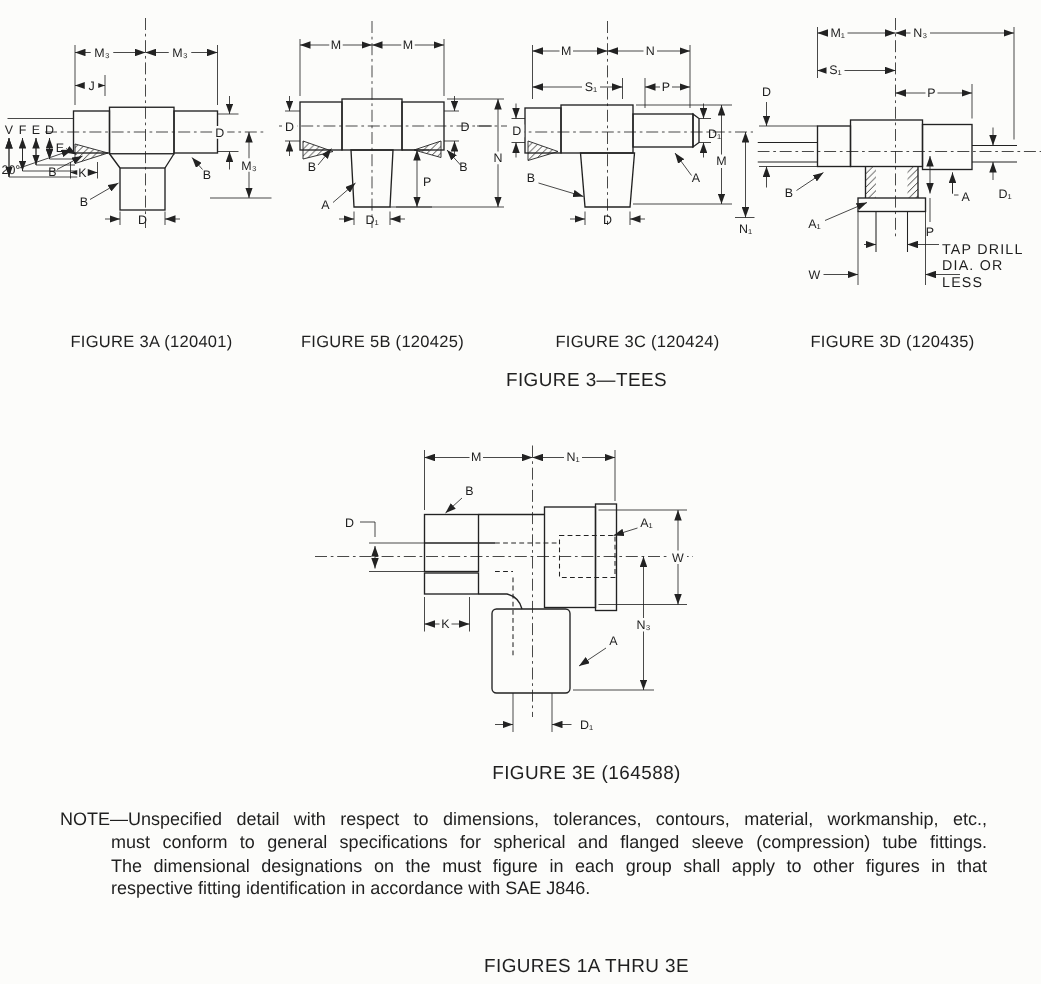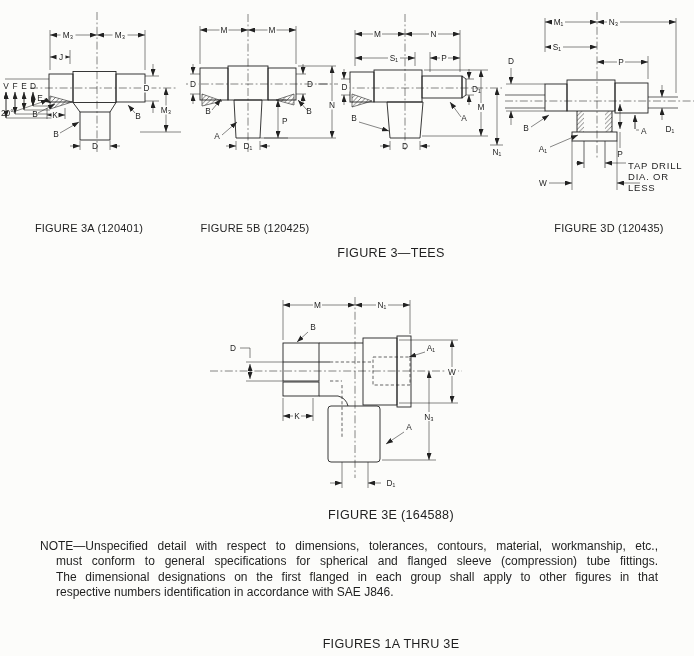--- a/index.html
+++ b/index.html
@@ -16,21 +16,21 @@
   .ol{fill:none;stroke:#222;stroke-width:0.9;}
   .olt{fill:none;stroke:#222;stroke-width:0.7;}
   .dim{fill:none;stroke:#222;stroke-width:0.55;}
   .cl{fill:none;stroke:#222;stroke-width:0.55;stroke-dasharray:8 2.5 1.8 2.5;}
   .dsh{fill:none;stroke:#222;stroke-width:0.7;stroke-dasharray:3.2 2.2;}
   .wbg{fill:#fcfcfa;}
   .fig-cap{position:absolute;top:222px;height:14px;font-size:11px;text-align:center;letter-spacing:0.2px;}
   .big-cap{position:absolute;left:0;width:694px;text-align:center;font-size:12.6px;letter-spacing:0.3px;margin-left:44px;}
   .note{position:absolute;left:40px;top:539px;width:618px;font-size:12px;line-height:15.4px;}
   .note-line{white-space:nowrap;text-align:justify;text-align-last:justify;}
-  .note-line.ind{margin-left:16px;}
+  .note-line.ind{margin-left:34px;}
   .note-line.last{text-align:left;text-align-last:left;}
 </style>
 </head>
 <body>
 
 <div class="page">
 
   <svg width="0" height="0" style="position:absolute" aria-hidden="true">
     <defs>
       <marker id="ae" markerWidth="7" markerHeight="5" refX="7" refY="2.5" orient="auto" markerUnits="userSpaceOnUse">
@@ -343,30 +343,31 @@
       <text class="lbl" x="233" y="351">D</text>
       <text class="lbl" x="431" y="351">A₁</text>
       <text class="lbl" x="452" y="374.5">W</text>
       <text class="lbl" x="297" y="418.5">K</text>
       <text class="lbl" x="429" y="419.5">N₃</text>
       <text class="lbl" x="409" y="430">A</text>
       <text class="lbl" x="391" y="486">D₁</text>
     </g>
   </svg>
 
-  <div class="fig-cap" style="left:4px;width:170px">FIGURE 3A (120401)</div>
+  <div class="fig-cap" style="left:16px;width:170px">FIGURE 3A (120401)</div>
   <div class="fig-cap" style="left:170px;width:170px">FIGURE 5B (120425)</div>
-  <div class="fig-cap" style="left:524px;width:170px">FIGURE 3D (120435)</div>
+  <div class="fig-cap" style="left:340px;width:170px">FIGURE 3C (120424)</div>
+  <div class="fig-cap" style="left:510px;width:170px">FIGURE 3D (120435)</div>
 
   <div class="big-cap" style="top:246px">FIGURE 3—TEES</div>
 
   <div class="big-cap" style="top:508px">FIGURE 3E (164588)</div>
 
   <div class="note">
     <div class="note-line"><span>NOTE—</span><span>Unspecified detail with respect to dimensions, tolerances, contours, material, workmanship, etc.,</span></div>
     <div class="note-line ind">must conform to general specifications for spherical and flanged sleeve (compression) tube fittings.</div>
-    <div class="note-line ind">The dimensional designations on the first flanged in each group shall apply to other figures in that</div>
-    <div class="note-line ind last">respective numbers identification in accordance with SAE J846.</div>
+    <div class="note-line ind">The dimensional designations on the must figure in each group shall apply to other figures in that</div>
+    <div class="note-line ind last">respective fitting identification in accordance with SAE J846.</div>
   </div>
 
   <div class="big-cap" style="top:637px">FIGURES 1A THRU 3E</div>
 
 </div>
 
 </body></html>

